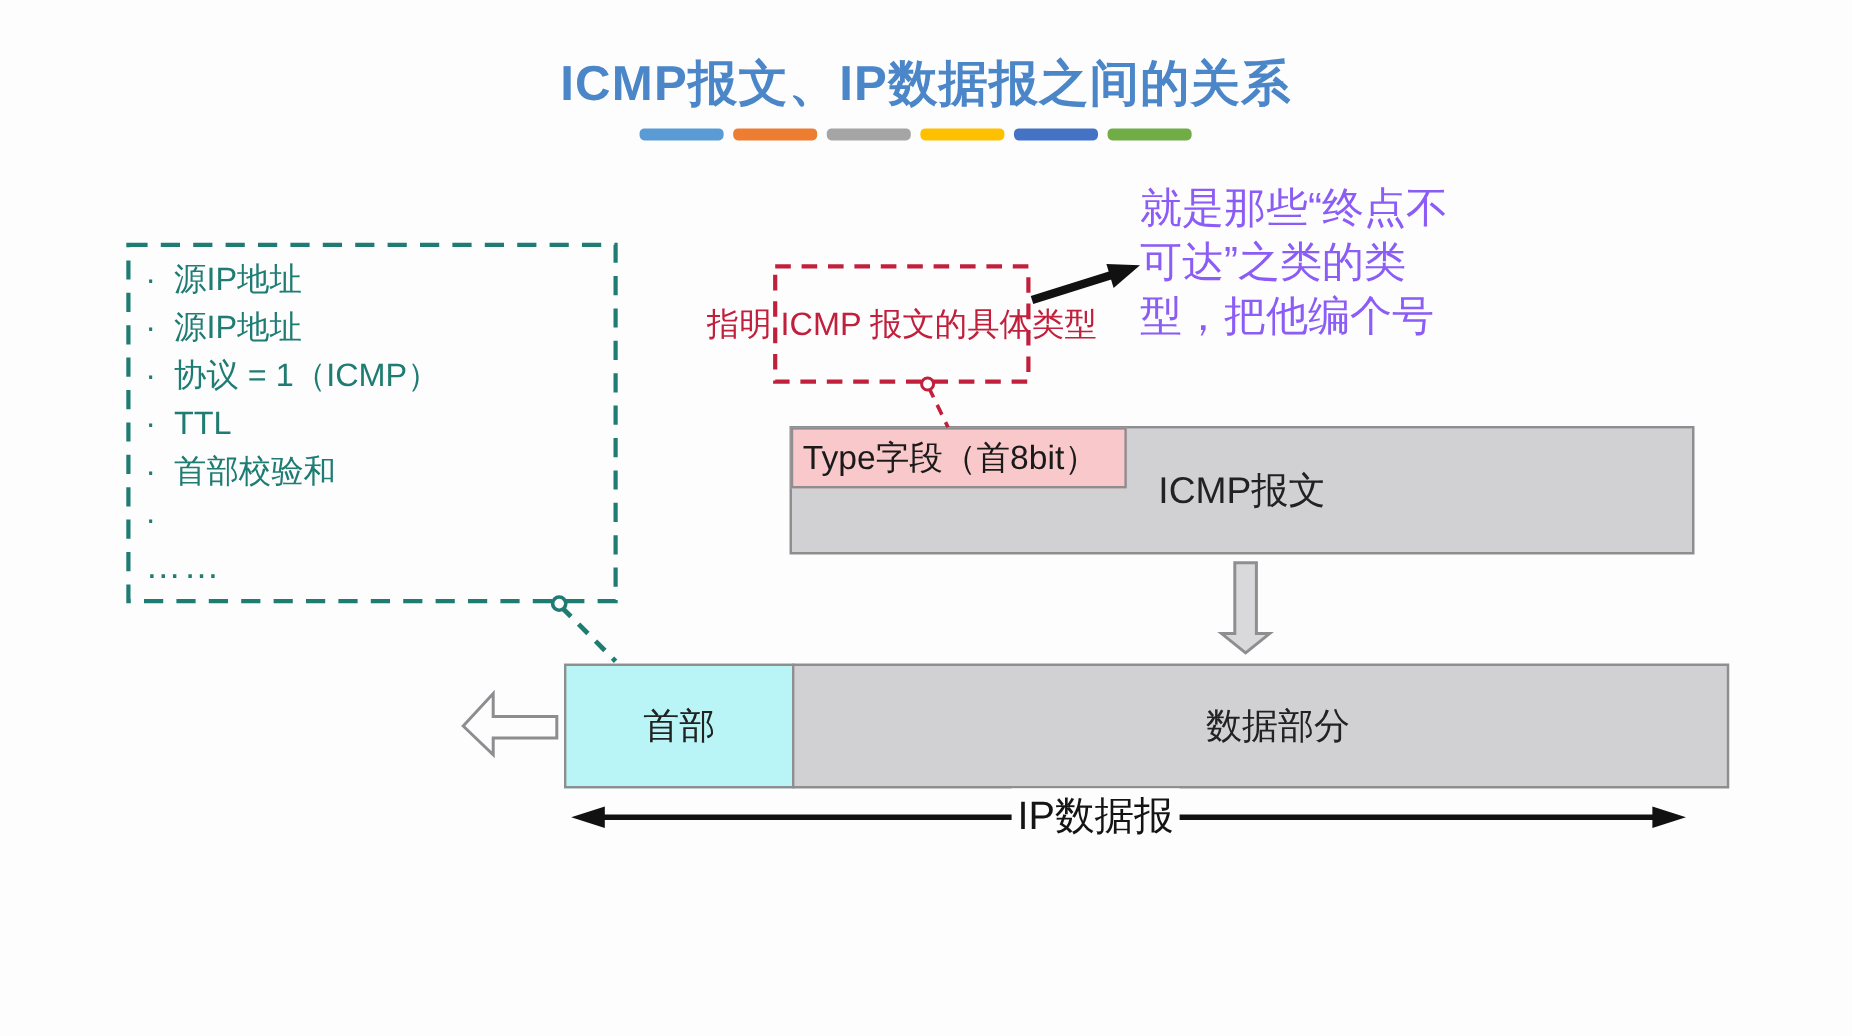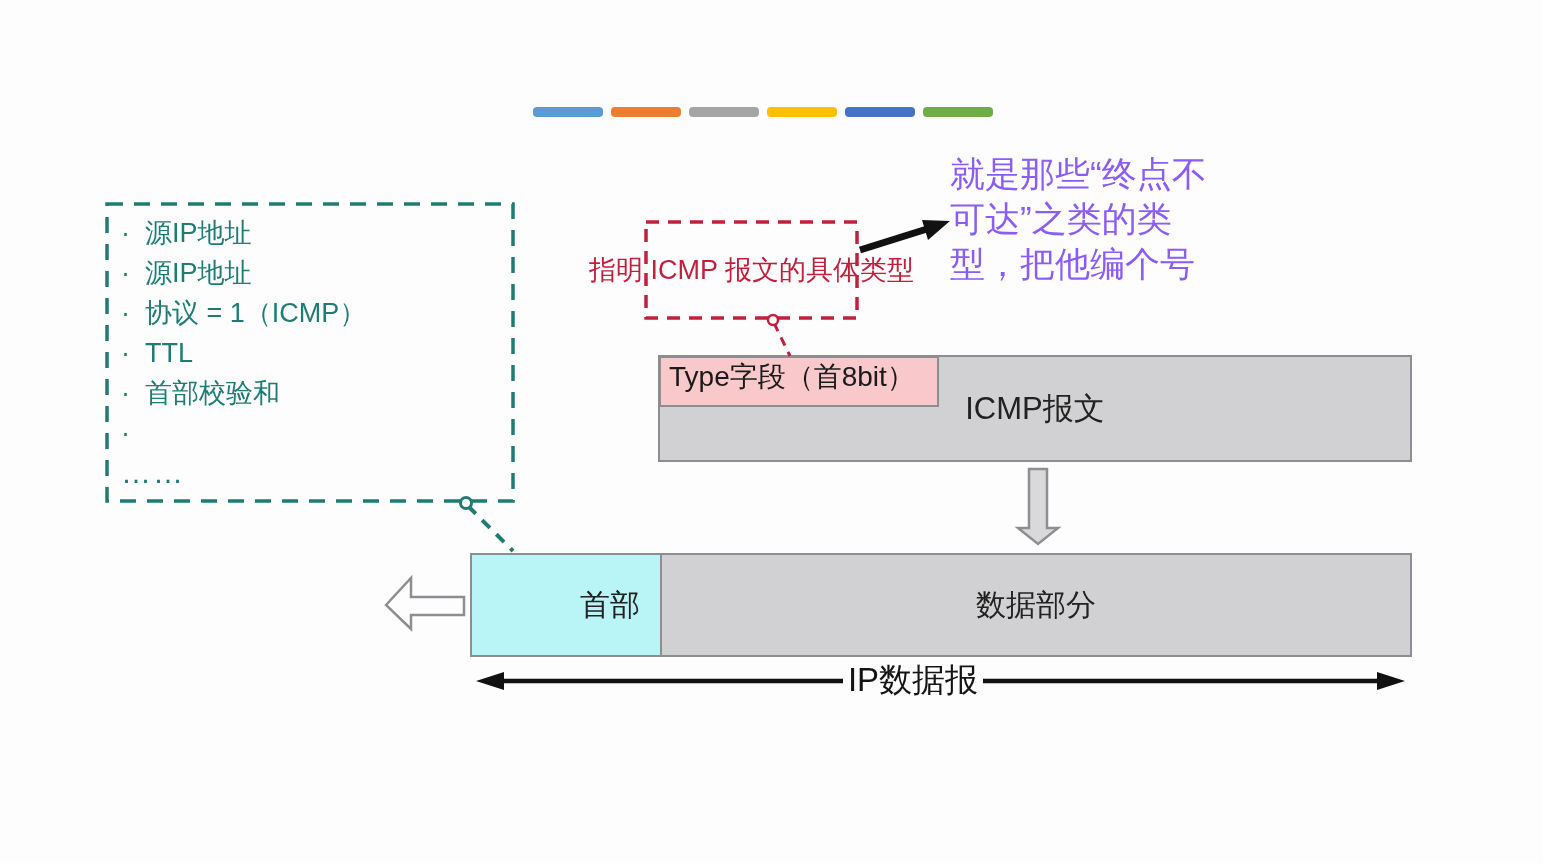--- a/index.html
+++ b/index.html
@@ -31,45 +31,46 @@
     font-size:35px;font-weight:normal;line-height:45px;color:#8b5cf6;white-space:nowrap;
   }
   
   .icmp-message-box{
     left:658px;top:355px;width:750px;height:103px;
     border:2px solid #8e8d90;display:flex;align-items:center;justify-content:center;
   }
   .icmp-message-label{font-size:31px;color:#222;text-align:right;}
   .type-field-box{
     position:absolute;left:-1px;top:-1px;width:280px;height:51px;
-    border:2px solid #8e8d90;display:flex;
+    border:2px solid #8e8d90;display:flex;align-items:center;
     padding-left:8px;box-sizing:border-box;font-size:28px;color:#1a1a1a;white-space:nowrap;
   }
   .ip-header-box{
     left:470px;top:553px;width:188px;height:100px;
     border:2px solid #8e8d90;display:flex;align-items:center;justify-content:center;
     font-size:30px;color:#222;
   }
   .ip-data-box{
     left:660px;top:553px;width:748px;height:100px;
     border:2px solid #8e8d90;display:flex;align-items:center;justify-content:center;
-    font-size:30px;color:#222;
+    font-size:30px;color:#222;padding-left:29px;
   }
   .ip-span-label{
     left:843px;top:657px;width:140px;height:46px;z-index:3;
     background:#fdfdfe;display:flex;align-items:center;justify-content:center;
     font-size:33px;color:#141414;
   }
   .overlay-svg{left:0;top:0;z-index:2;pointer-events:none;}
 </style>
 </head>
 <body>
 
 <div class="canvas">
 
+  <div class="abs page-title" style="color: rgb(74, 134, 200);">ICMP报文、IP数据报之间的关系</div>
 
   <div class="abs accent-bar">
     <span class="accent-dash" style="background-color: rgb(91, 155, 213);"></span>
     <span class="accent-dash" style="background-color: rgb(237, 125, 49);"></span>
     <span class="accent-dash" style="background-color: rgb(165, 165, 165);"></span>
     <span class="accent-dash" style="background-color: rgb(255, 192, 0);"></span>
     <span class="accent-dash" style="background-color: rgb(68, 114, 196);"></span>
     <span class="accent-dash" style="background-color: rgb(112, 173, 71);"></span>
   </div>
 
@@ -111,21 +112,21 @@
     <div>型，把他编个号</div>
   </div>
 
   <div class="abs icmp-message-box" style="background-color: rgb(209, 208, 210);">
     <div class="type-field-box" style="background-color: rgb(248, 200, 203);">
       <span>Type字段（首8bit）</span>
     </div>
     <span class="icmp-message-label">ICMP报文</span>
   </div>
 
-  <div class="abs ip-header-box" style="background-color: rgb(185, 245, 246); padding-left: 44px;">
+  <div class="abs ip-header-box" style="background-color: rgb(185, 245, 246);">
     <span>首部</span>
   </div>
   <div class="abs ip-data-box" style="background-color: rgb(209, 208, 210);">
     <span>数据部分</span>
   </div>
 
   <div class="abs ip-span-label">IP数据报</div>
 
   <svg class="abs overlay-svg" width="1543" height="863" viewBox="0 0 1543 863">
 

